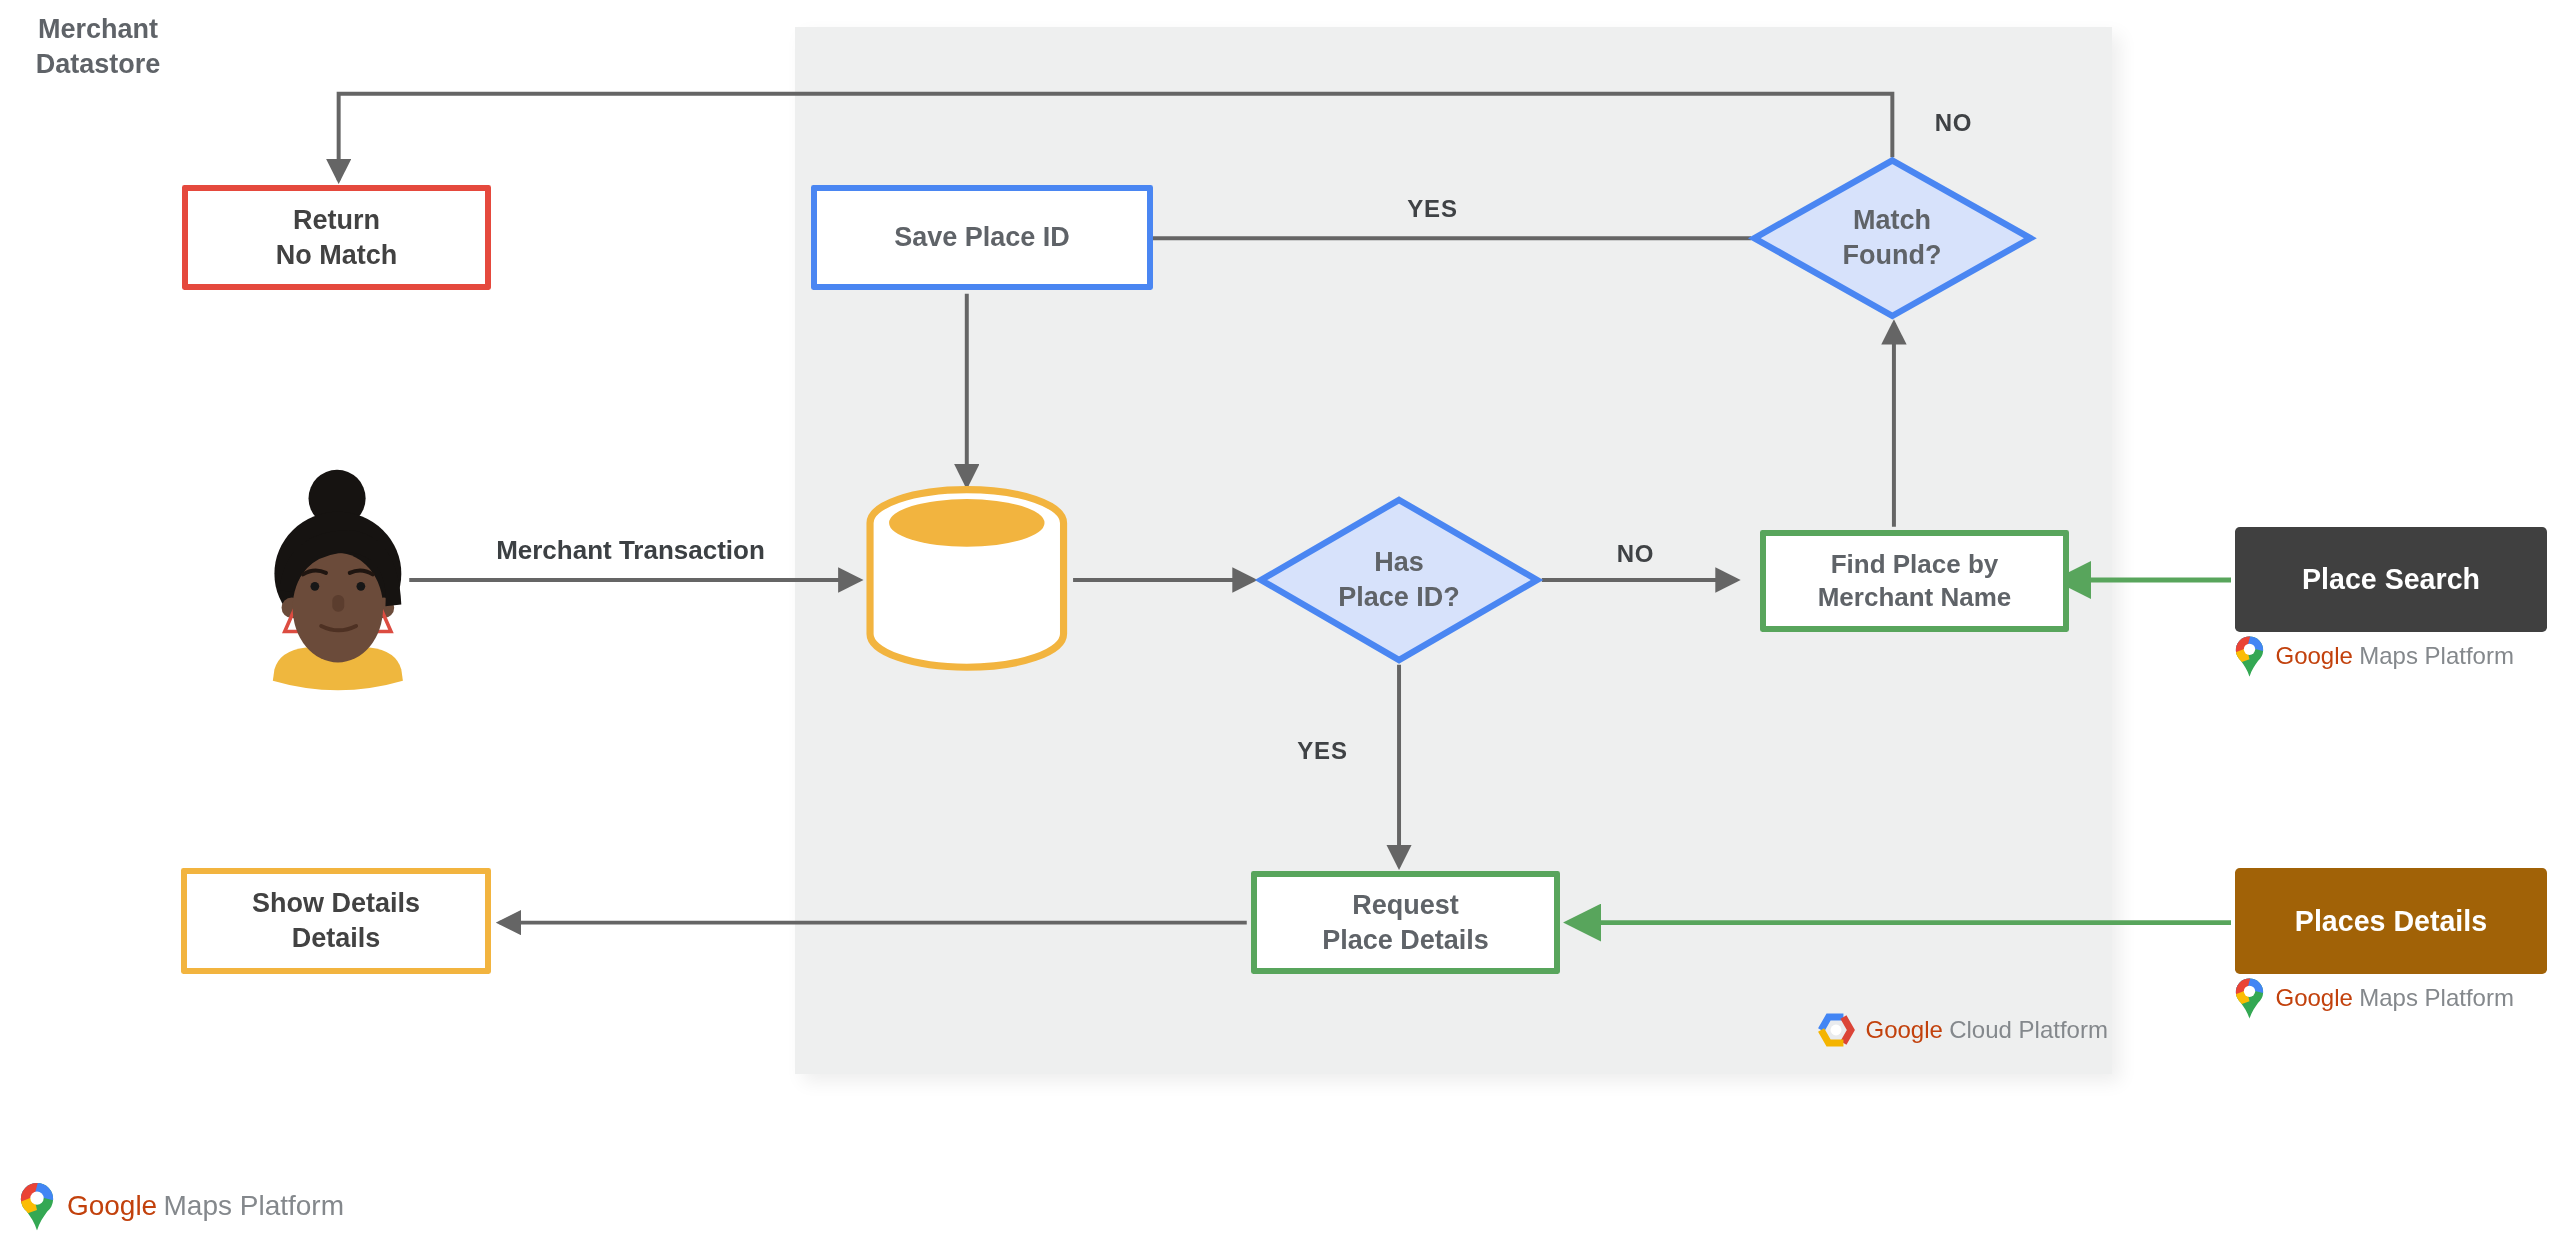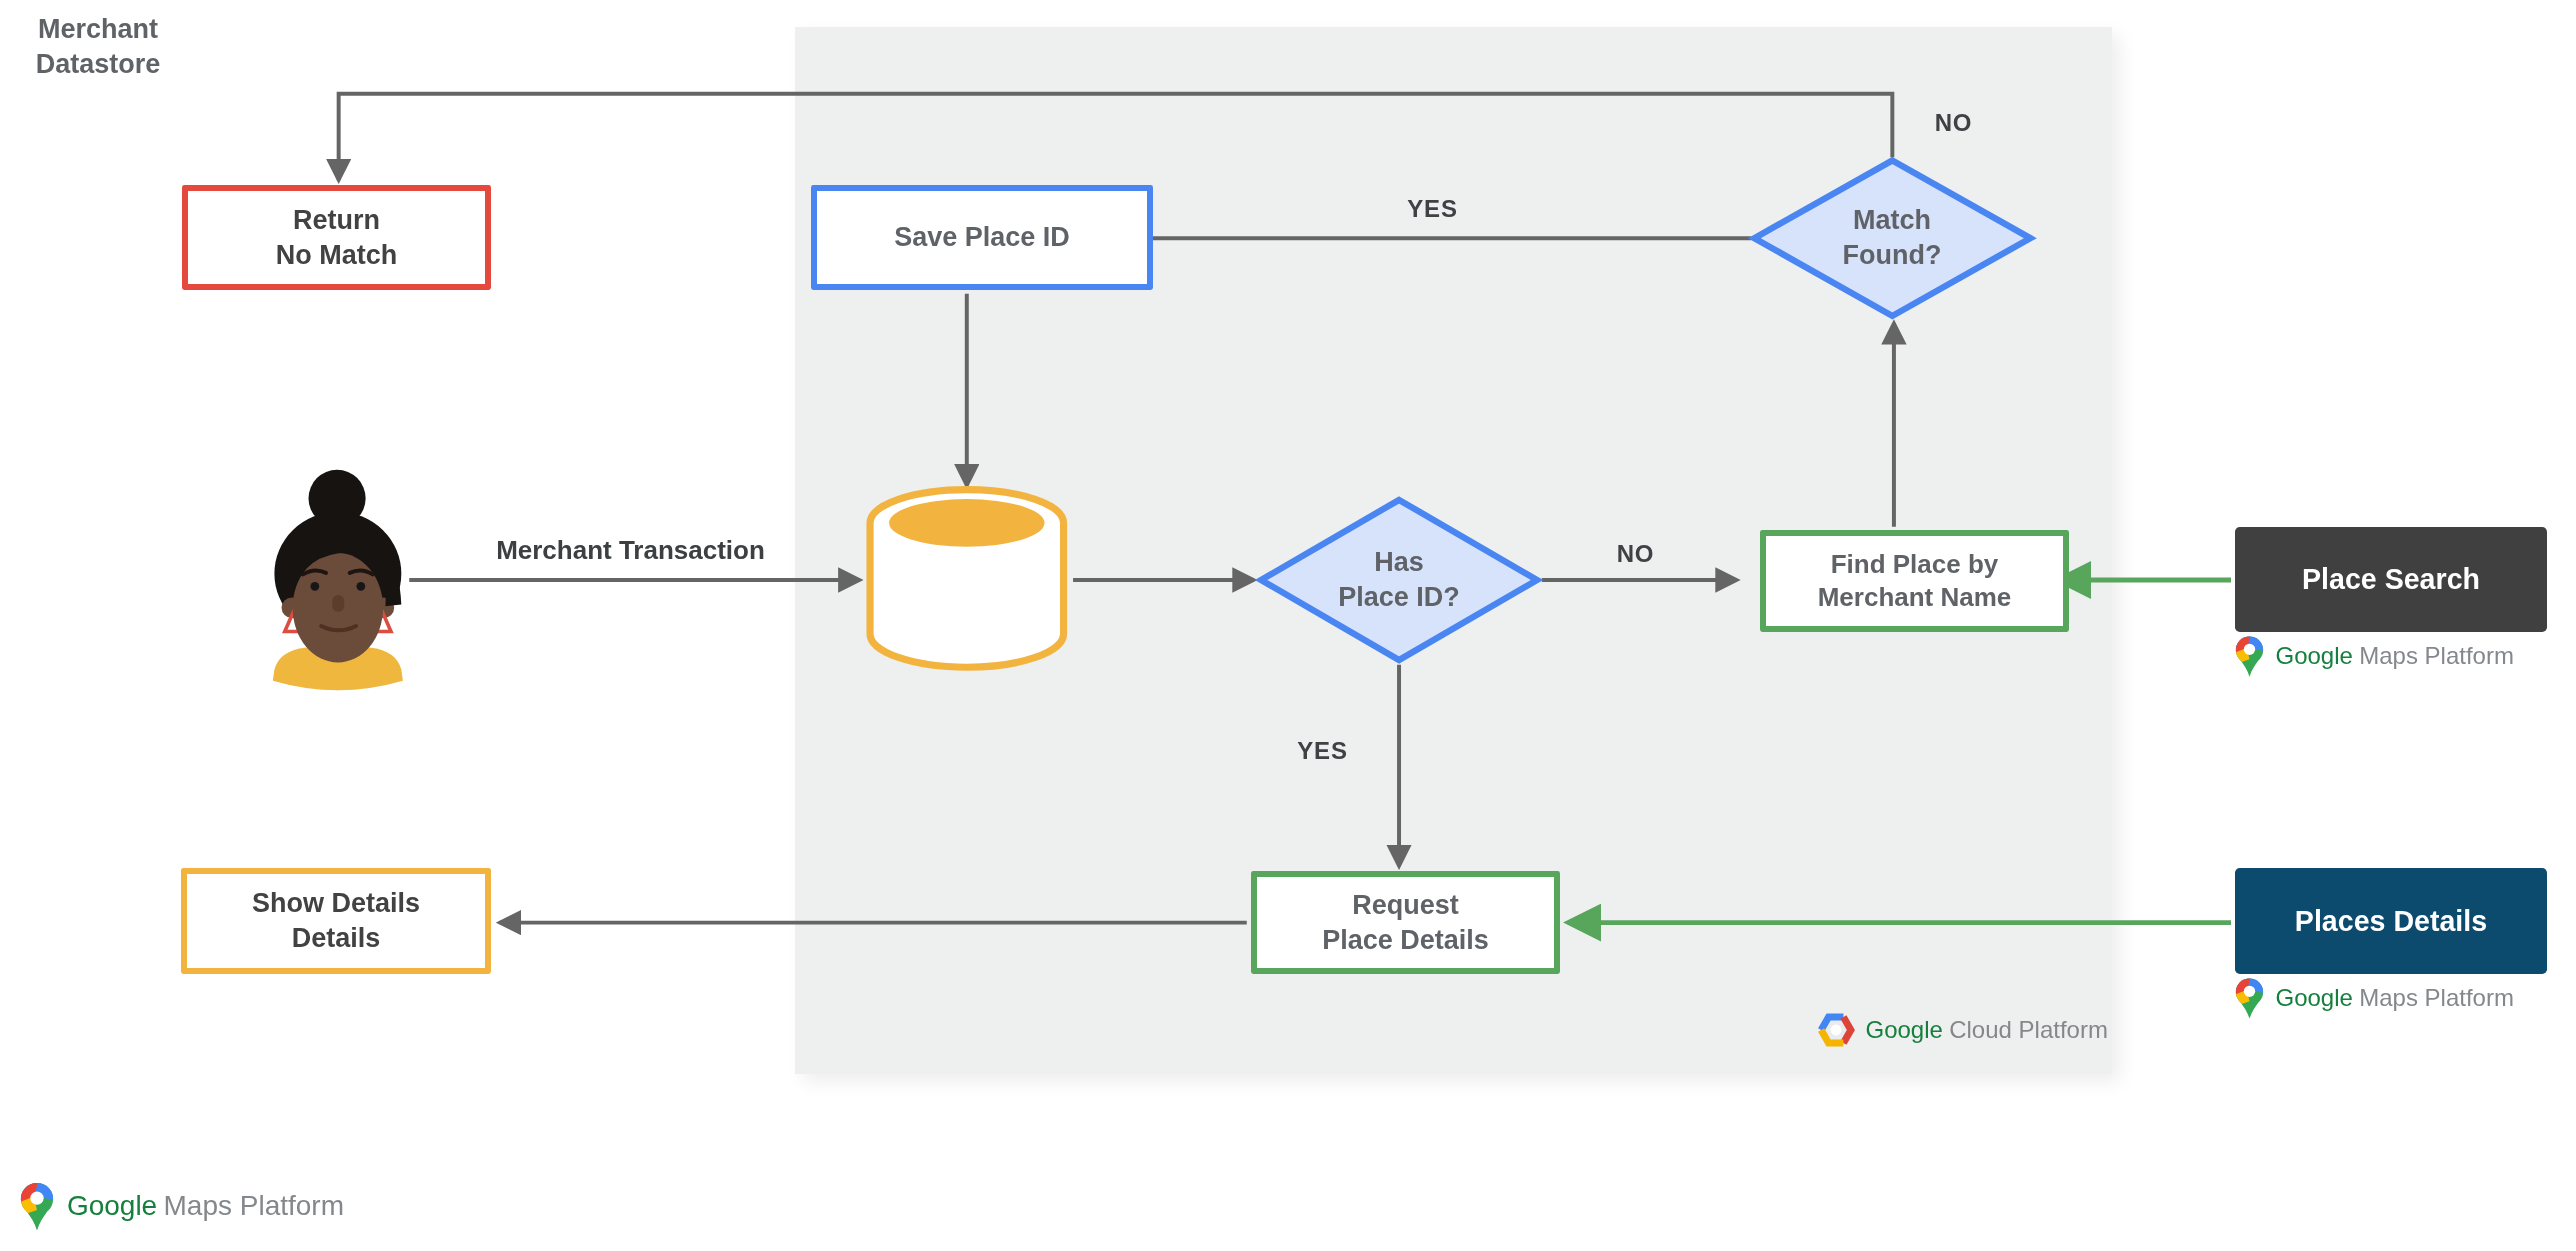--- a/index.html
+++ b/index.html
@@ -15,35 +15,35 @@
           font-weight:bold;color:#5F6368;font-size:27px;line-height:1.28;white-space:pre-line;}
   .edge-label{position:absolute;font-weight:bold;color:#3F4245;font-size:24px;letter-spacing:0.8px;
               text-align:center;}
   #return-box{left:182px;top:185px;width:309px;height:105px;border:6.3px solid #E5493D;color:#424242;font-size:27px;}
   #save-box{left:811px;top:185px;width:342px;height:105px;border:6.3px solid #4A86F2;color:#5F6368;font-size:27px;}
   #find-box{left:1760px;top:530px;width:309px;height:102px;border:6.3px solid #58A55C;color:#5F6368;font-size:26px;}
   #request-box{left:1251px;top:871px;width:309px;height:103px;border:6.3px solid #58A55C;color:#5F6368;font-size:27px;}
   #show-box{left:181px;top:868px;width:310px;height:106px;border:6.3px solid #F2B43F;color:#424242;font-size:27px;}
   #place-search-box{left:2235px;top:527px;width:312px;height:105px;background:#404040;color:#fff;
                     font-size:28.6px;border-radius:4.8px;}
-  #places-details-box{left:2235px;top:868px;width:312px;height:106px;background:#0c4a6e;color:#fff;
+  #places-details-box{left:2235px;top:868px;width:312px;height:106px;background:#a16207;color:#fff;
                       font-size:28.6px;border-radius:4.8px;}
   #match-label{left:1789px;top:198px;width:206px;height:79px;}
   #has-label{left:1296px;top:540px;width:206px;height:79px;}
   #datastore-label{left:869px;top:555px;width:196px;height:94px;display:flex;align-items:center;
                    justify-content:center;text-align:center;font-weight:bold;color:#5F6368;font-size:27px;
                    line-height:1.28;white-space:pre-line;}
   #merchant-transaction-label{left:460px;top:535px;width:341px;color:#3C4043;font-size:26px;letter-spacing:0;}
   #no-top{left:1918px;top:109px;width:71px;}
   #yes-top{left:1397px;top:195px;width:71px;}
   #no-right{left:1600px;top:540px;width:71px;}
   #yes-down{left:1287px;top:737px;width:71px;}
   .logo{position:absolute;display:flex;align-items:center;}
   .logo .txt{font-size:24px;margin-left:9.5px;white-space:nowrap;}
-  .logo .g1{color:#15803d;margin-top:8px;}
+  .logo .g1{color:#c2410c;margin-top:8px;}
   .logo .g2{color:#84888C;margin-left:6.3px;}
   #logo-ps{left:2233px;top:634px;}
   #logo-pd{left:2233px;top:976px;}
   #logo-gcp{left:1816px;top:1012px;}
   #logo-bottom{left:17.4px;top:1180px;}
   #logo-bottom .txt{font-size:28px;}
   #title{position:absolute;left:21.4px;top:1129px;font-size:32px;font-weight:bold;color:#5F6368;}
   .hiddefs{position:absolute;width:0;height:0;overflow:hidden;}
 </style>
 </head>

